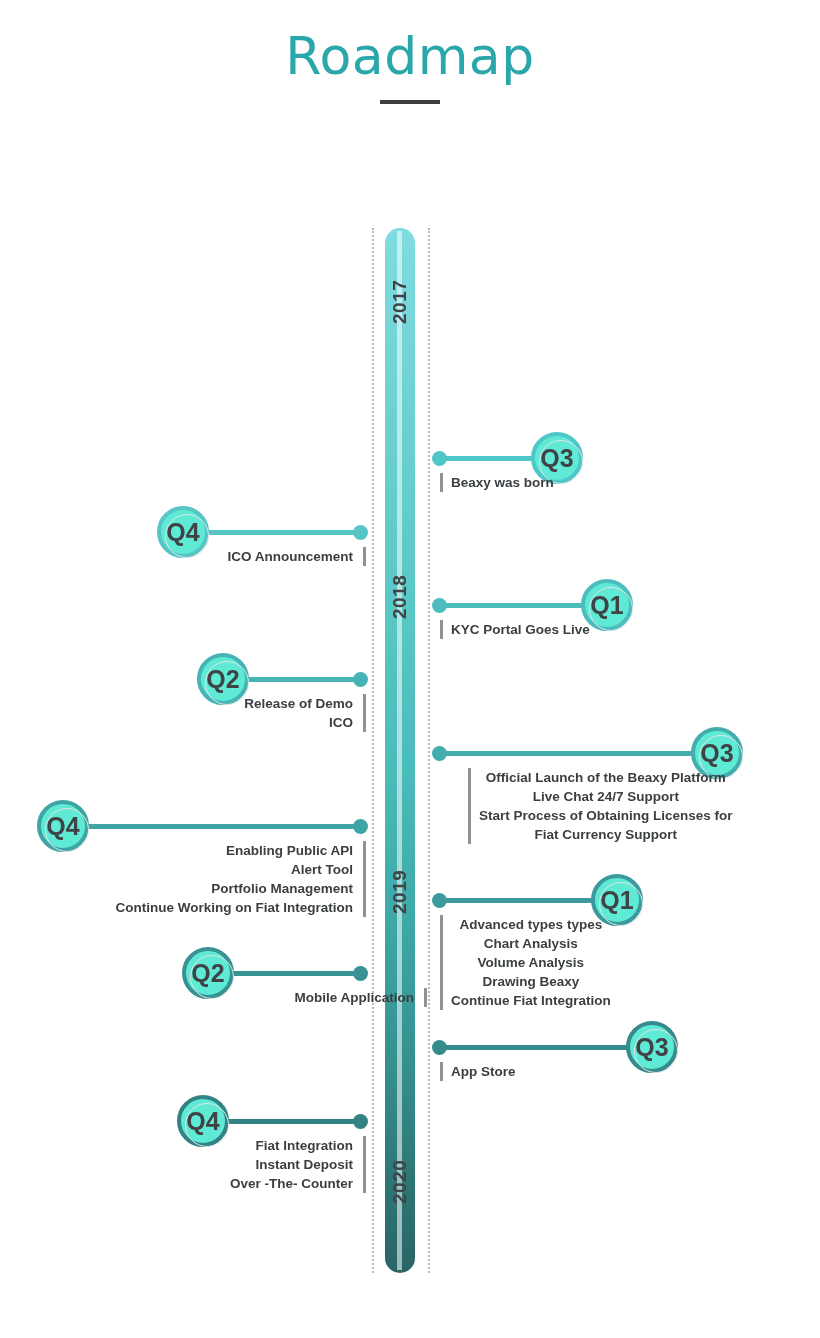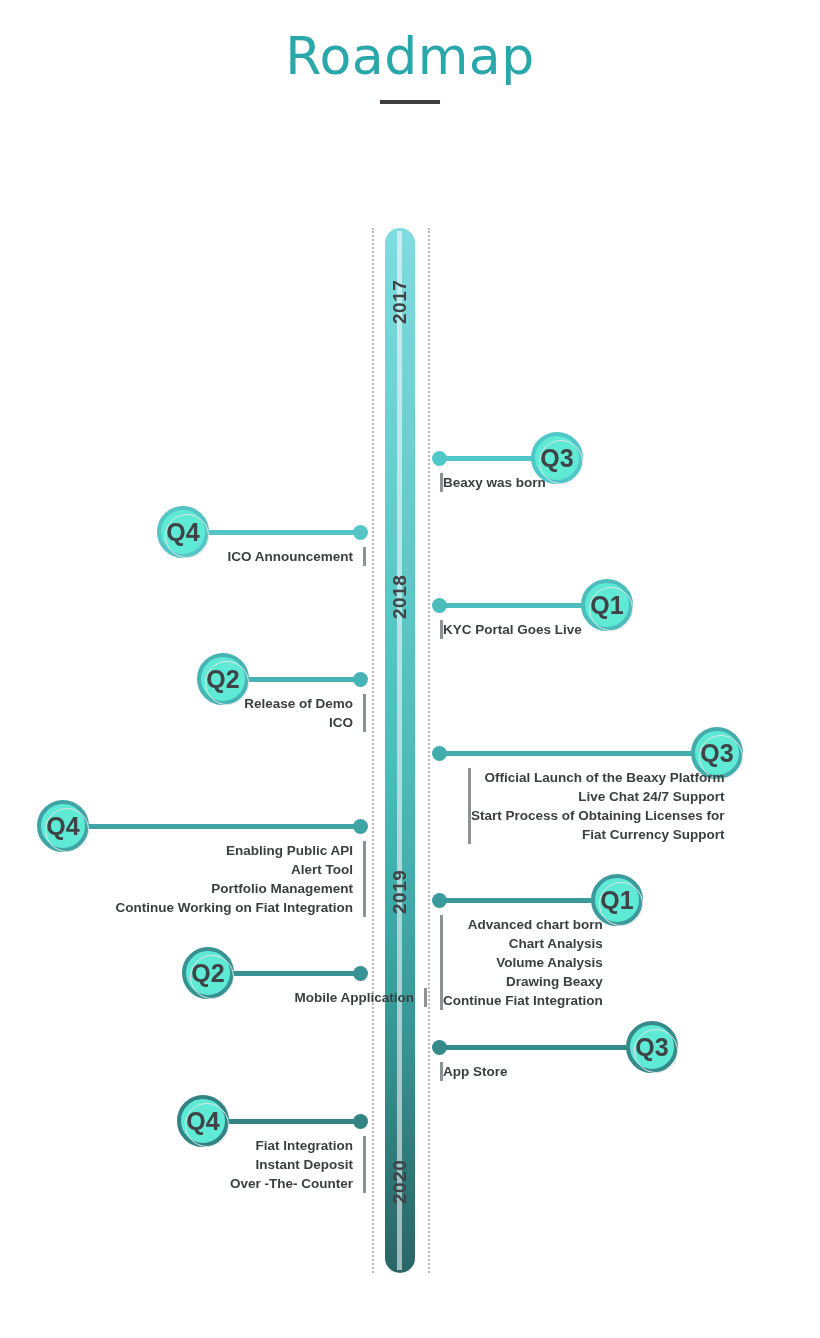--- a/index.html
+++ b/index.html
@@ -134,21 +134,21 @@
 
   .desc {
     position: absolute;
     font-size: 13.5px;
     font-weight: bold;
     color: #3b3f42;
     line-height: 19px;
     white-space: nowrap;
     font-family: "Liberation Sans", sans-serif;
   }
-  .desc.right { text-align: right;  padding-left: 0;  border-left: 3px solid #8d9295; }
+  .desc.right { text-align: center;  padding-left: 8px;  border-left: 3px solid #8d9295; }
   .desc.left  { text-align: right; padding-right: 10px; border-right: 3px solid #8d9295; }
 </style>
 </head>
 <body>
 
 <div id="header">
   <h1 id="page-title">Roadmap</h1>
   <div id="title-underline"></div>
 </div>
 
@@ -238,21 +238,21 @@
         </div>
       </div>
       <div class="milestone">
         <div class="connector" style="left: 437px; top: 898px; width: 180px; background: rgb(59, 154, 155);"></div>
         <div class="node-dot" style="left: 432px; top: 893px; background: rgb(59, 154, 155);"></div>
         <div class="q-circle" style="left: 591px; top: 874px; border: 4px solid rgb(59, 154, 155);">
           <div class="q-inner-ring"></div>
           <span class="q-label">Q1</span>
         </div>
         <div class="desc right" style="left: 440px; top: 915px;">
-          <div>Advanced chart born</div>
+          <div>Advanced types types</div>
           <div>Chart Analysis</div>
           <div>Volume Analysis</div>
           <div>Drawing Beaxy</div>
           <div>Continue Fiat Integration</div>
         </div>
       </div>
       <div class="milestone">
         <div class="connector" style="left: 208px; top: 971px; width: 155px; background: rgb(56, 146, 147);"></div>
         <div class="node-dot" style="left: 353px; top: 966px; background: rgb(56, 146, 147);"></div>
         <div class="q-circle" style="left: 182px; top: 947px; border: 4px solid rgb(56, 146, 147);">

